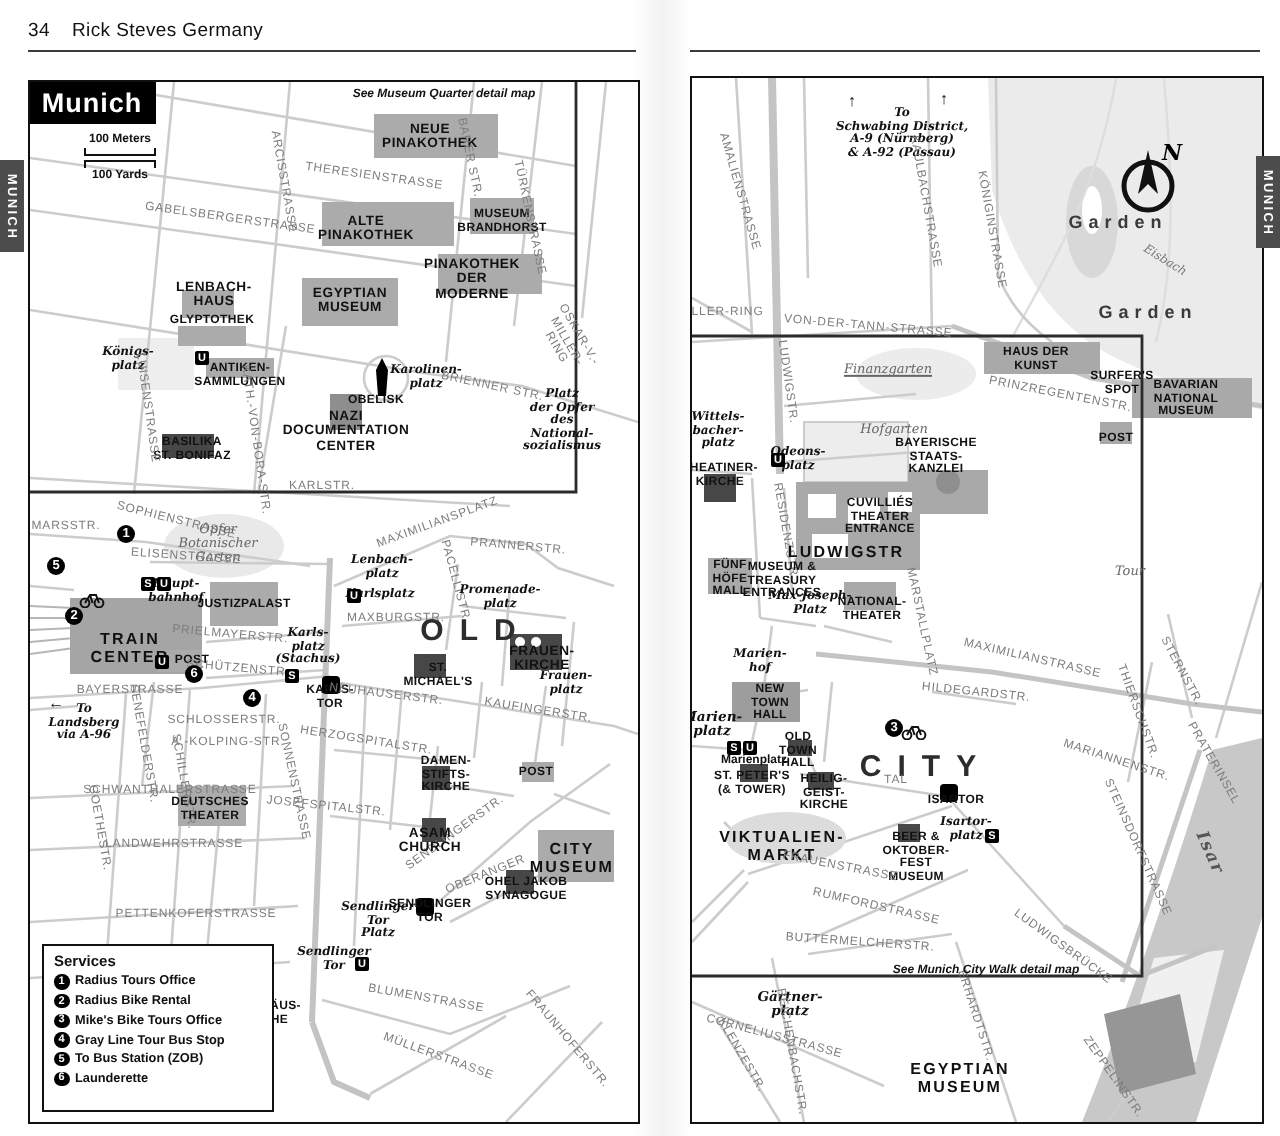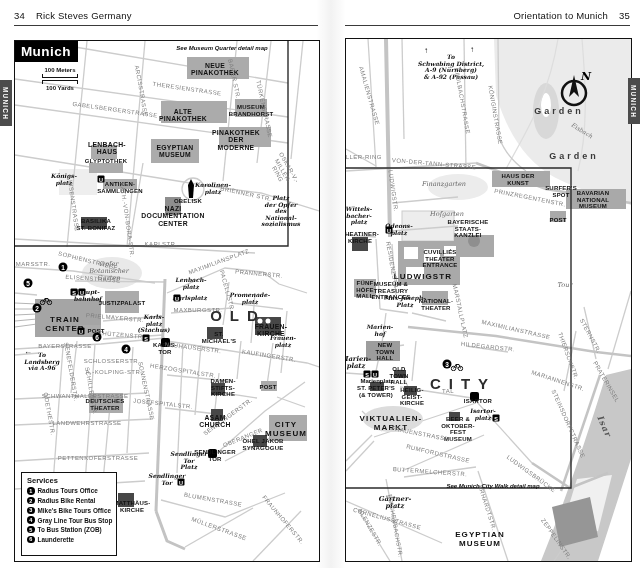--- a/index.html
+++ b/index.html
@@ -50,39 +50,36 @@
       font-size:5.5px;font-weight:bold;display:flex;align-items:center;justify-content:center;
       transform:translate(-50%,-50%);z-index:4;}
   .ic{position:absolute;transform:translate(-50%,-50%);z-index:4;line-height:1;}
   .mtitle{position:absolute;left:-1px;top:-1px;width:64px;height:22px;background:#000;color:#fff;
       font-weight:bold;font-size:13.5px;letter-spacing:.5px;display:flex;align-items:center;
       justify-content:center;z-index:6;}
   .scale{position:absolute;left:18px;top:26px;width:54px;text-align:center;font-size:6px;
       font-weight:bold;z-index:5;color:#111;}
   .scale .ln1{height:3px;border-left:1px solid #111;border-right:1px solid #111;border-bottom:1px solid #111;margin:1px 9px 2px;}
   .scale .ln2{height:3px;border-left:1px solid #111;border-right:1px solid #111;border-top:1px solid #111;margin:0 9px 1px;}
-  .legend{position:absolute;left:6px;top:431px;width:96px;height:84px;background:#fff;
+  .legend{position:absolute;left:6px;top:431px;width:116px;height:84px;background:#fff;
       border:1.5px solid #111;padding:3px 5px;z-index:7;box-sizing:border-box;}
   .legend h3{margin:0 0 2px;font-size:7.5px;font-weight:bold;}
   .lrow{display:flex;align-items:center;gap:3px;margin:2.2px 0;font-size:6.4px;font-weight:bold;white-space:nowrap;}
   .lrow .dot{flex:0 0 auto;width:7.5px;height:7.5px;border-radius:50%;background:#000;color:#fff;
       font-size:5.5px;font-weight:bold;display:flex;align-items:center;justify-content:center;}
   .compass{position:absolute;left:210px;top:28px;z-index:5;}
 </style>
 </head>
 <body>
 
 <div class="spread">
   <div class="gutter"></div>
 
   <div class="hdr hdr-l">
     <span class="num">34</span><span>Rick Steves Germany</span>
-  </div>
-  <div class="hdr hdr-r">
-    <span>Orientation to Munich</span><span class="num">35</span>
   </div>
   <div class="rule rule-l"></div>
   <div class="rule rule-r"></div>
 
   <div class="tab tab-l">
       <span>MUNICH</span>
     </div>
   <div class="tab tab-r">
       <span>MUNICH</span>
     </div>
@@ -460,21 +457,21 @@
 A-9 (Nürnberg)
 &amp; A-92 (Passau)</span>
         <span class="lbl s" style="left: 23px; top: 57px; transform: translate(-50%, -50%) rotate(74deg);">AMALIENSTRASSE</span>
         <span class="lbl s" style="left: 116px; top: 62px; transform: translate(-50%, -50%) rotate(80deg);">KAULBACHSTRASSE</span>
         <span class="lbl s" style="left: 149px; top: 76px; transform: translate(-50%, -50%) rotate(80deg);">KÖNIGINSTRASSE</span>
         <span class="lbl scr" style="left: 213px; top: 73px;">Garden</span>
         <span class="lbl itS" style="left: 236px; top: 92px; transform: translate(-50%, -50%) rotate(32deg);">Eisbach</span>
         <span class="lbl scr" style="left: 228px; top: 118px;">Garden</span>
         <span class="lbl s" style="left: 14px; top: 118px;">MILLER-RING</span>
         <span class="lbl s" style="left: 88px; top: 125px; transform: translate(-50%, -50%) rotate(5deg);">VON-DER-TANN-STRASSE</span>
-        <span class="lbl it" style="left: 98px; top: 146px;">Finanzgarten</span>
+        <span class="lbl it" style="left: 98px; top: 146px; text-decoration: underline;">Finanzgarten</span>
         <span class="lbl b0" style="left: 172px; top: 141px;">HAUS DER
 KUNST</span>
         <span class="lbl b0" style="left: 215px; top: 153px;">SURFER'S
 SPOT</span>
         <span class="lbl s" style="left: 184px; top: 159px; transform: translate(-50%, -50%) rotate(11deg);">PRINZREGENTENSTR.</span>
         <span class="lbl b0" style="left: 247px; top: 161px;">BAVARIAN
 NATIONAL MUSEUM</span>
         <span class="lbl b0" style="left: 212px; top: 181px;">POST</span>
         <span class="lbl s" style="left: 47px; top: 152px; transform: translate(-50%, -50%) rotate(82deg);">LUDWIGSTR.</span>
         <span class="lbl it" style="left: 101px; top: 176px;">Hofgarten</span>

